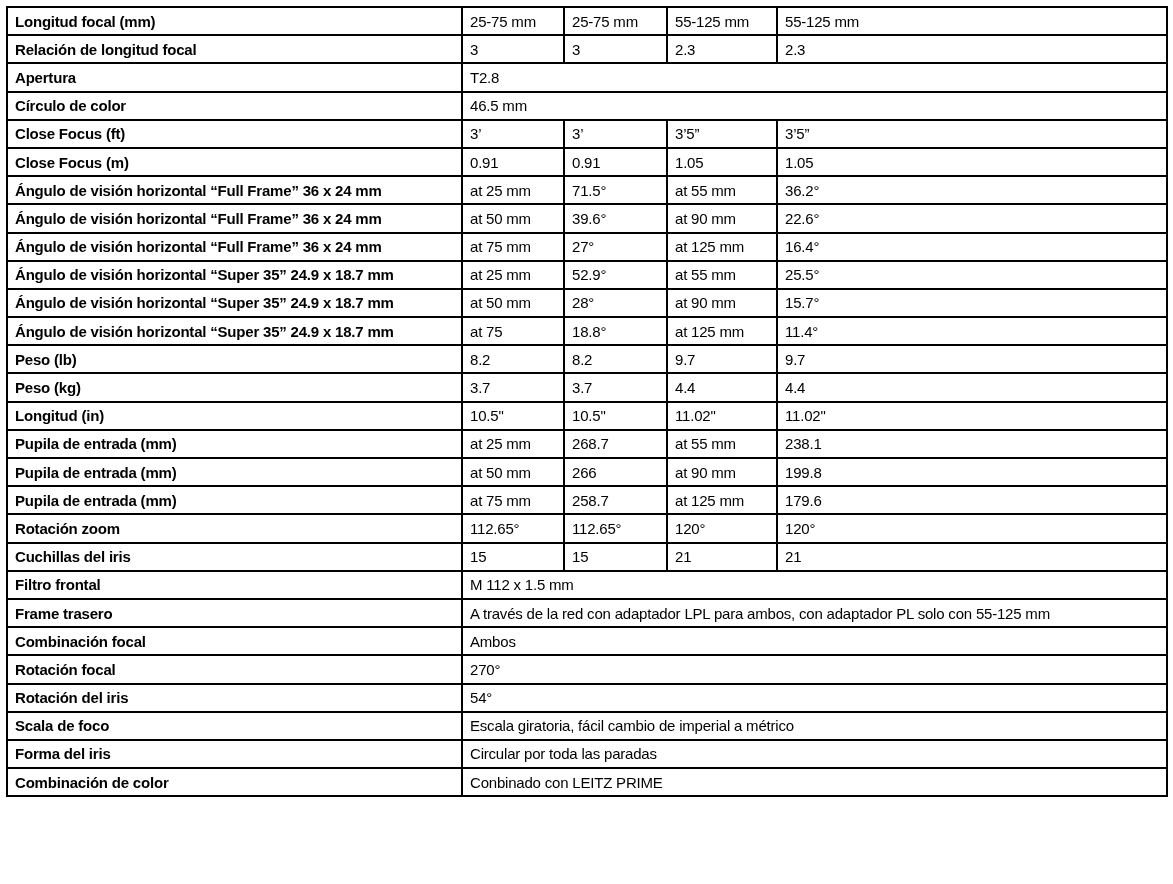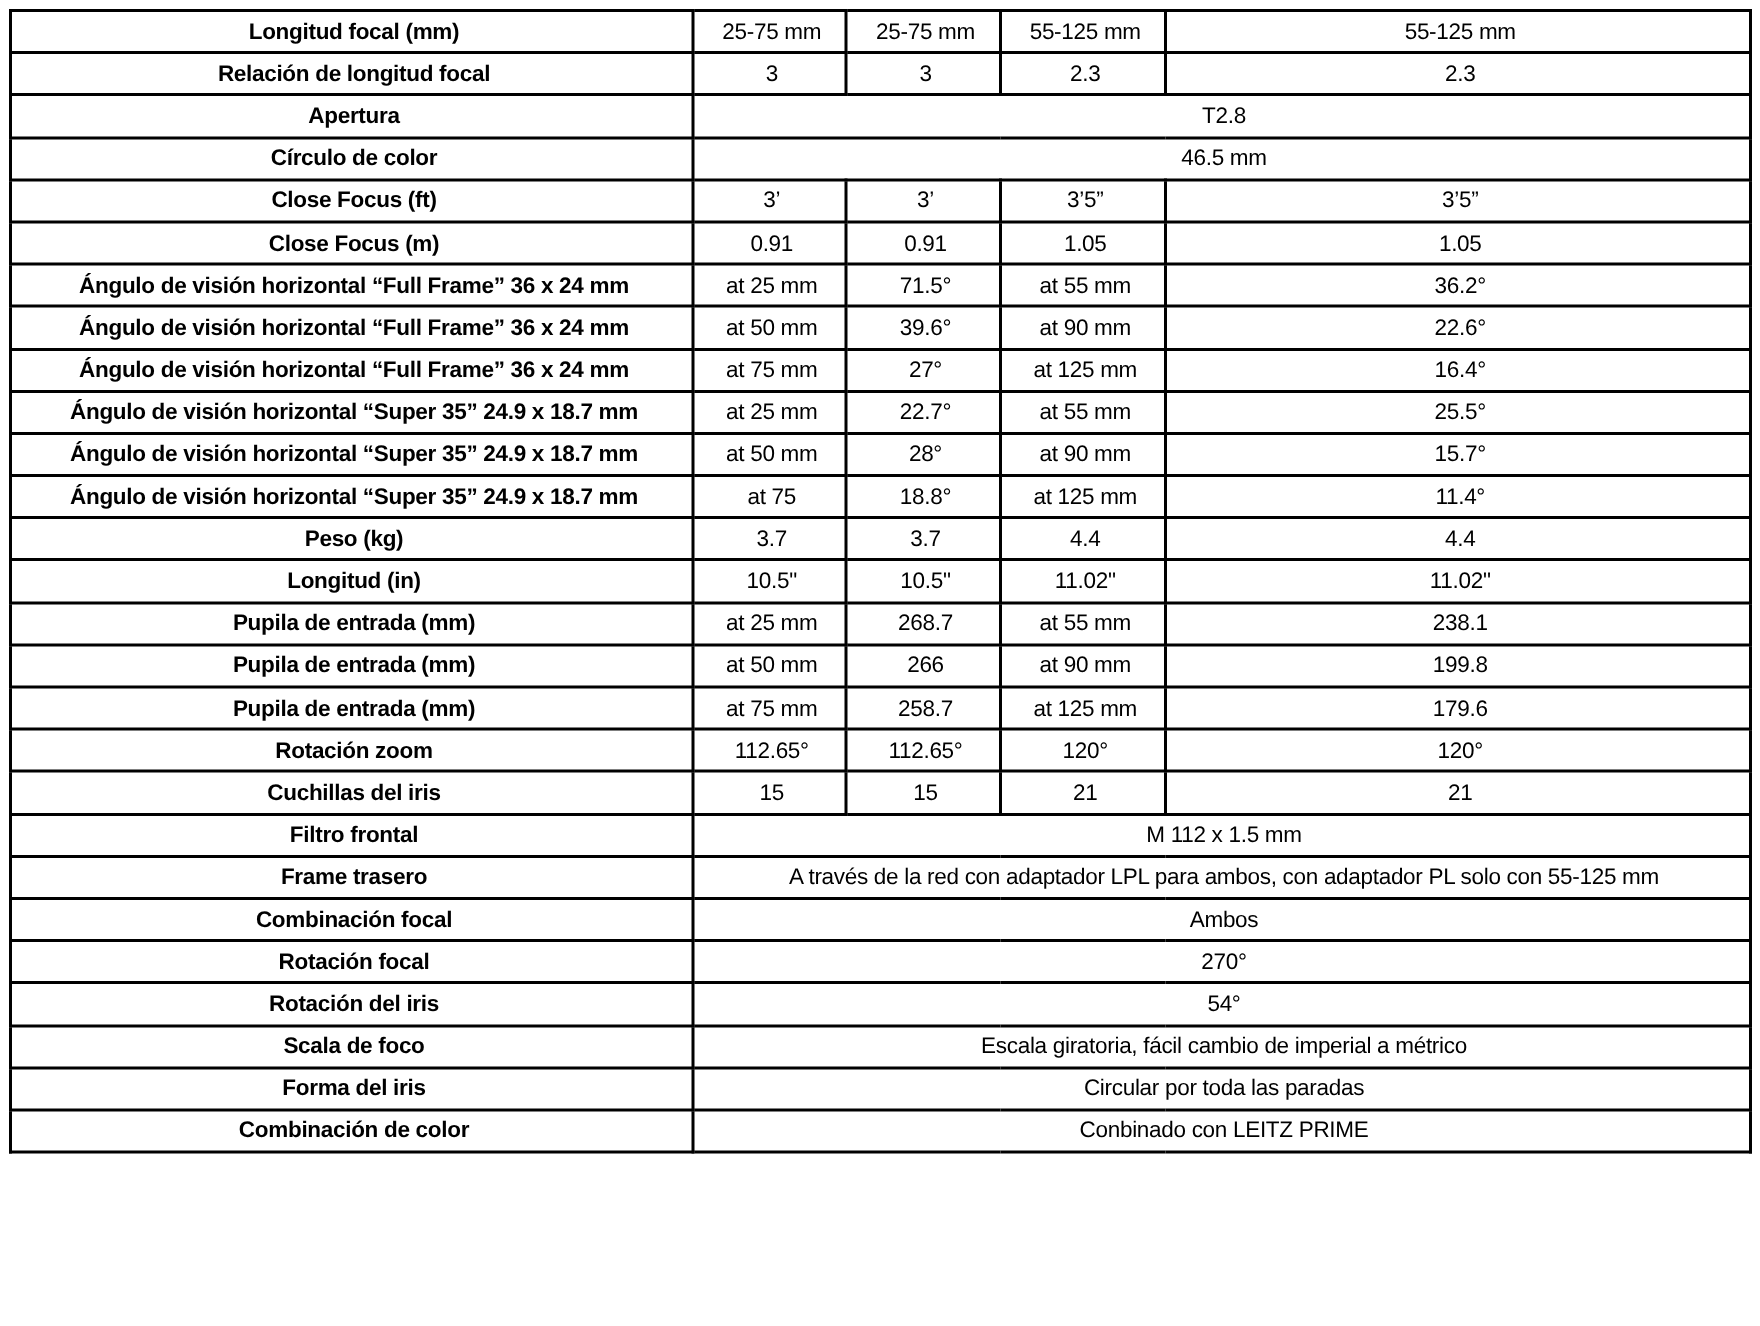--- a/index.html
+++ b/index.html
@@ -7,21 +7,20 @@
     padding: 0;
     background: #ffffff;
     font-family: "Liberation Sans", sans-serif;
   }
   .page {
     width: 1173px;
     height: 884px;
     background: #ffffff;
     box-sizing: border-box;
     padding: 6px 5px 5px 6px;
-    text-align: center;
   }
   table.spec-table {
     border-collapse: collapse;
     table-layout: fixed;
     width: 1162px;
   }
   table.spec-table td {
     border: 2px solid #000000;
     height: 26.2px;
     padding: 0 4px 0 7px;
@@ -108,39 +107,46 @@
         <tr>
           <td class="label">Ángulo de visión horizontal “Full Frame” 36 x 24 mm</td>
           <td>at 75 mm</td>
           <td>27°</td>
           <td>at 125 mm</td>
           <td>16.4°</td>
         </tr>
         <tr>
           <td class="label">Ángulo de visión horizontal “Super 35” 24.9 x 18.7 mm</td>
           <td>at 25 mm</td>
-          <td>22.7°</td>
+          <td>52.9°</td>
           <td>at 55 mm</td>
           <td>25.5°</td>
         </tr>
         <tr>
           <td class="label">Ángulo de visión horizontal “Super 35” 24.9 x 18.7 mm</td>
           <td>at 50 mm</td>
           <td>28°</td>
           <td>at 90 mm</td>
           <td>15.7°</td>
         </tr>
         <tr>
           <td class="label">Ángulo de visión horizontal “Super 35” 24.9 x 18.7 mm</td>
           <td>at 75</td>
           <td>18.8°</td>
           <td>at 125 mm</td>
           <td>11.4°</td>
         </tr>
         <tr>
+          <td class="label">Peso (lb)</td>
+          <td>8.2</td>
+          <td>8.2</td>
+          <td>9.7</td>
+          <td>9.7</td>
+        </tr>
+        <tr>
           <td class="label">Peso (kg)</td>
           <td>3.7</td>
           <td>3.7</td>
           <td>4.4</td>
           <td>4.4</td>
         </tr>
         <tr>
           <td class="label">Longitud (in)</td>
           <td>10.5"</td>
           <td>10.5"</td>

